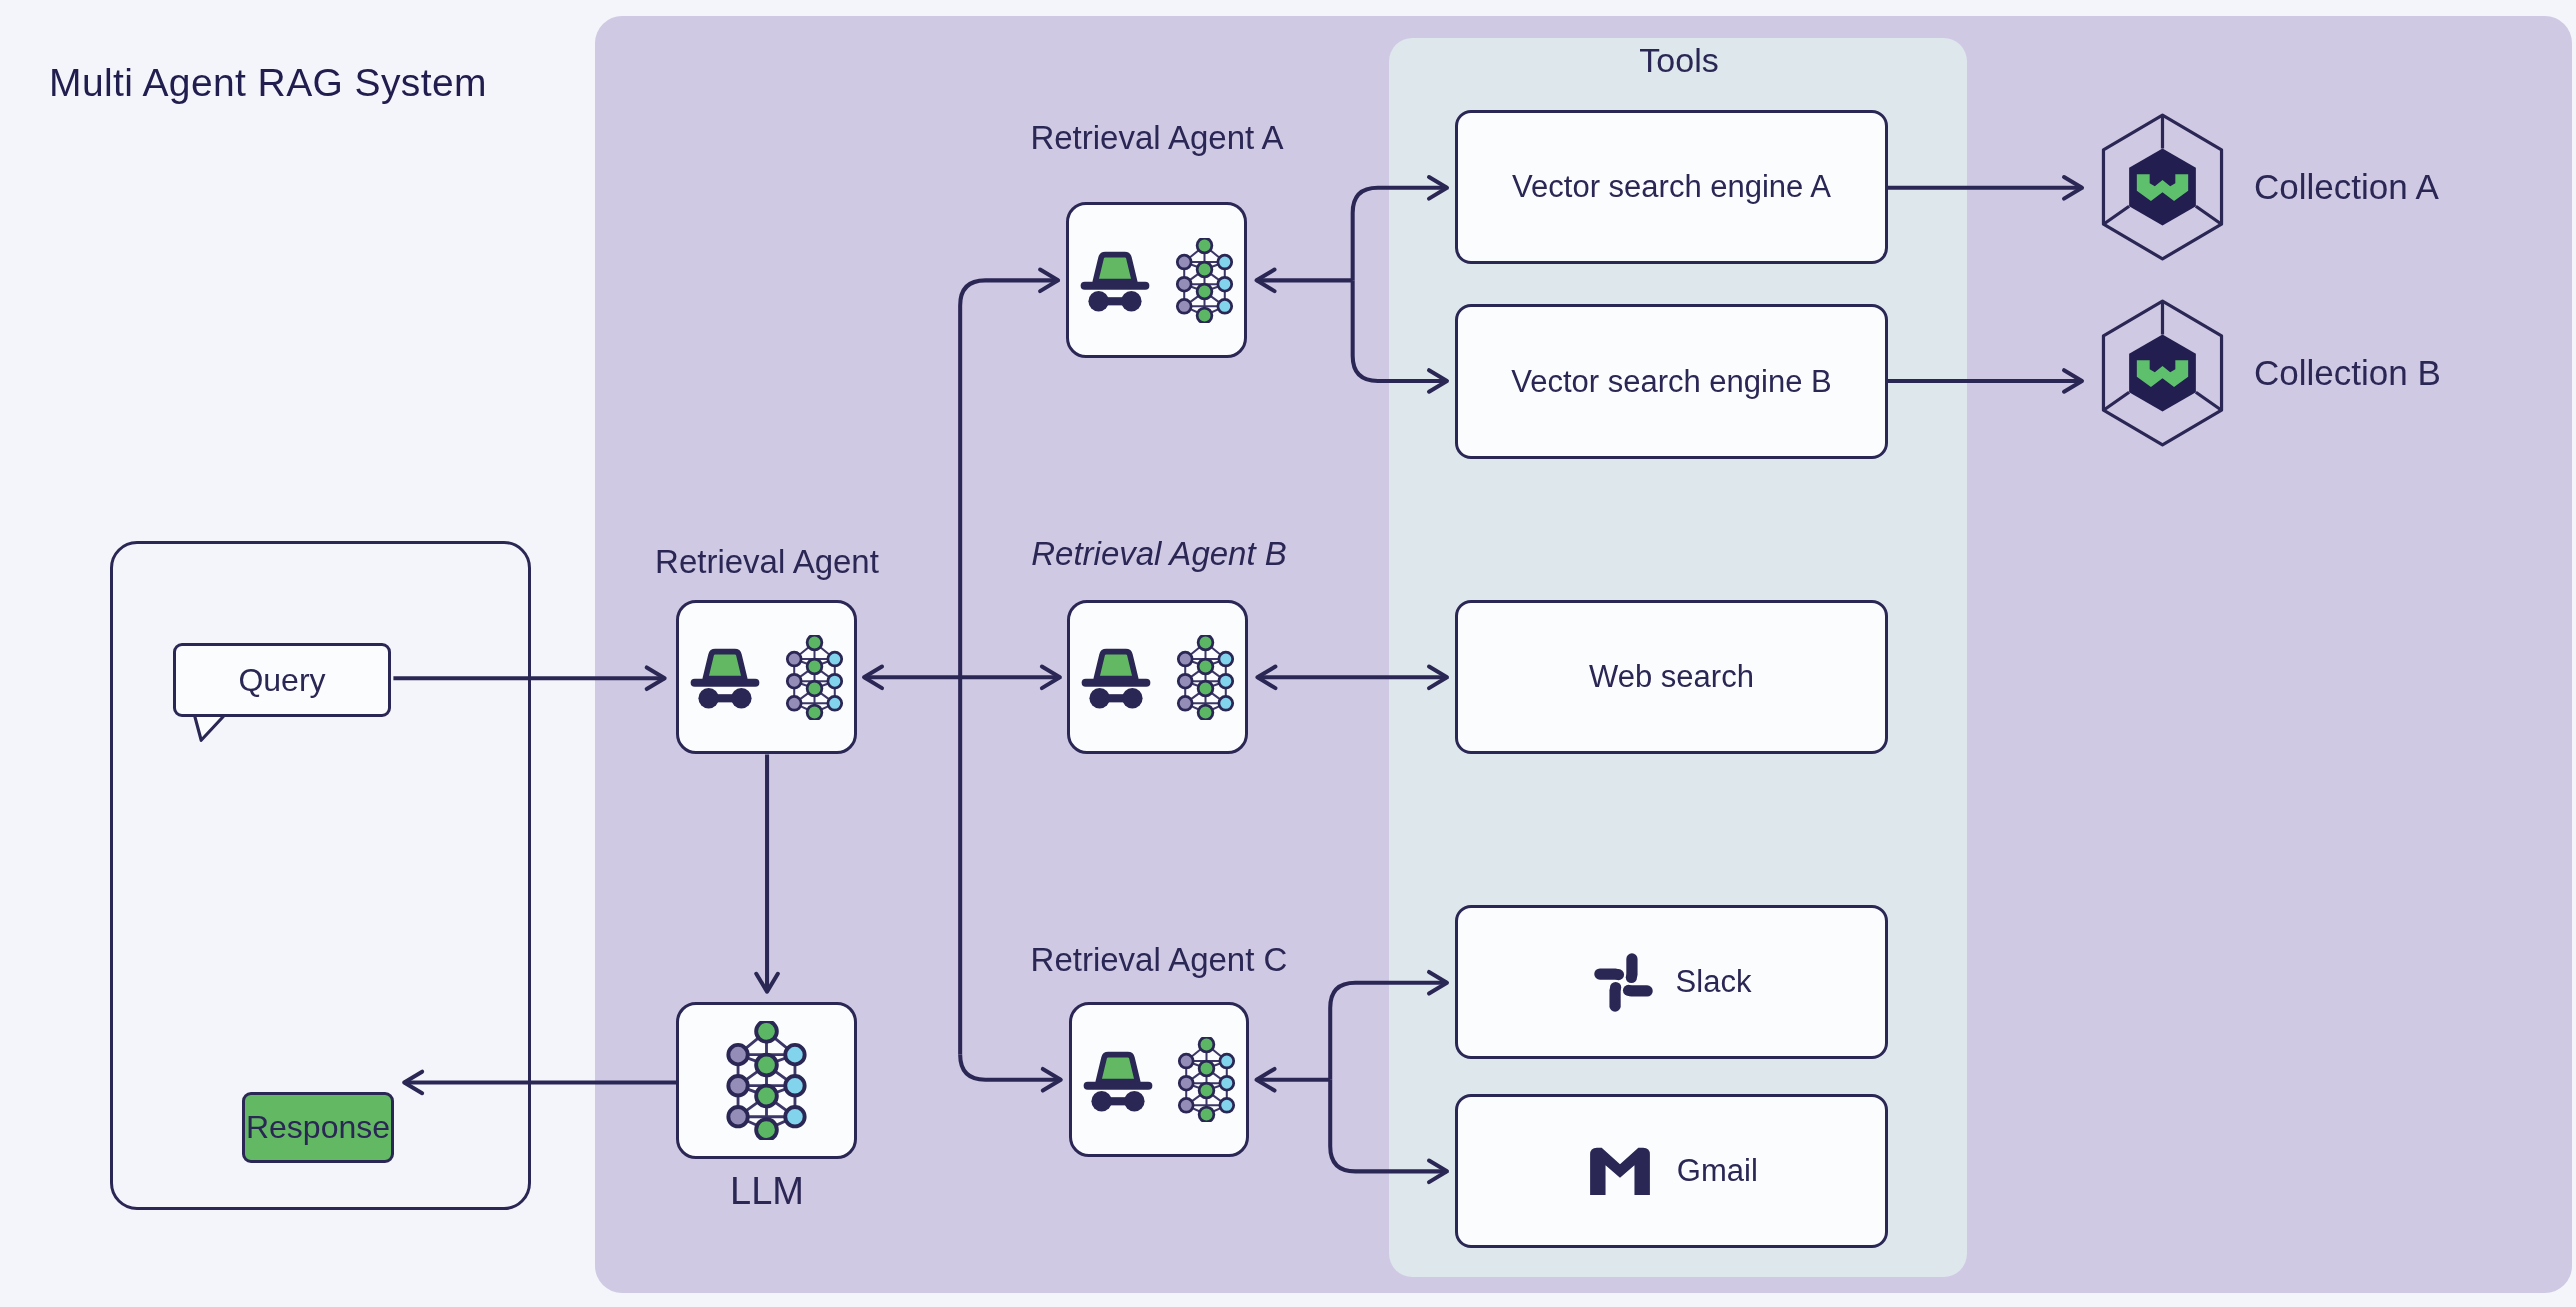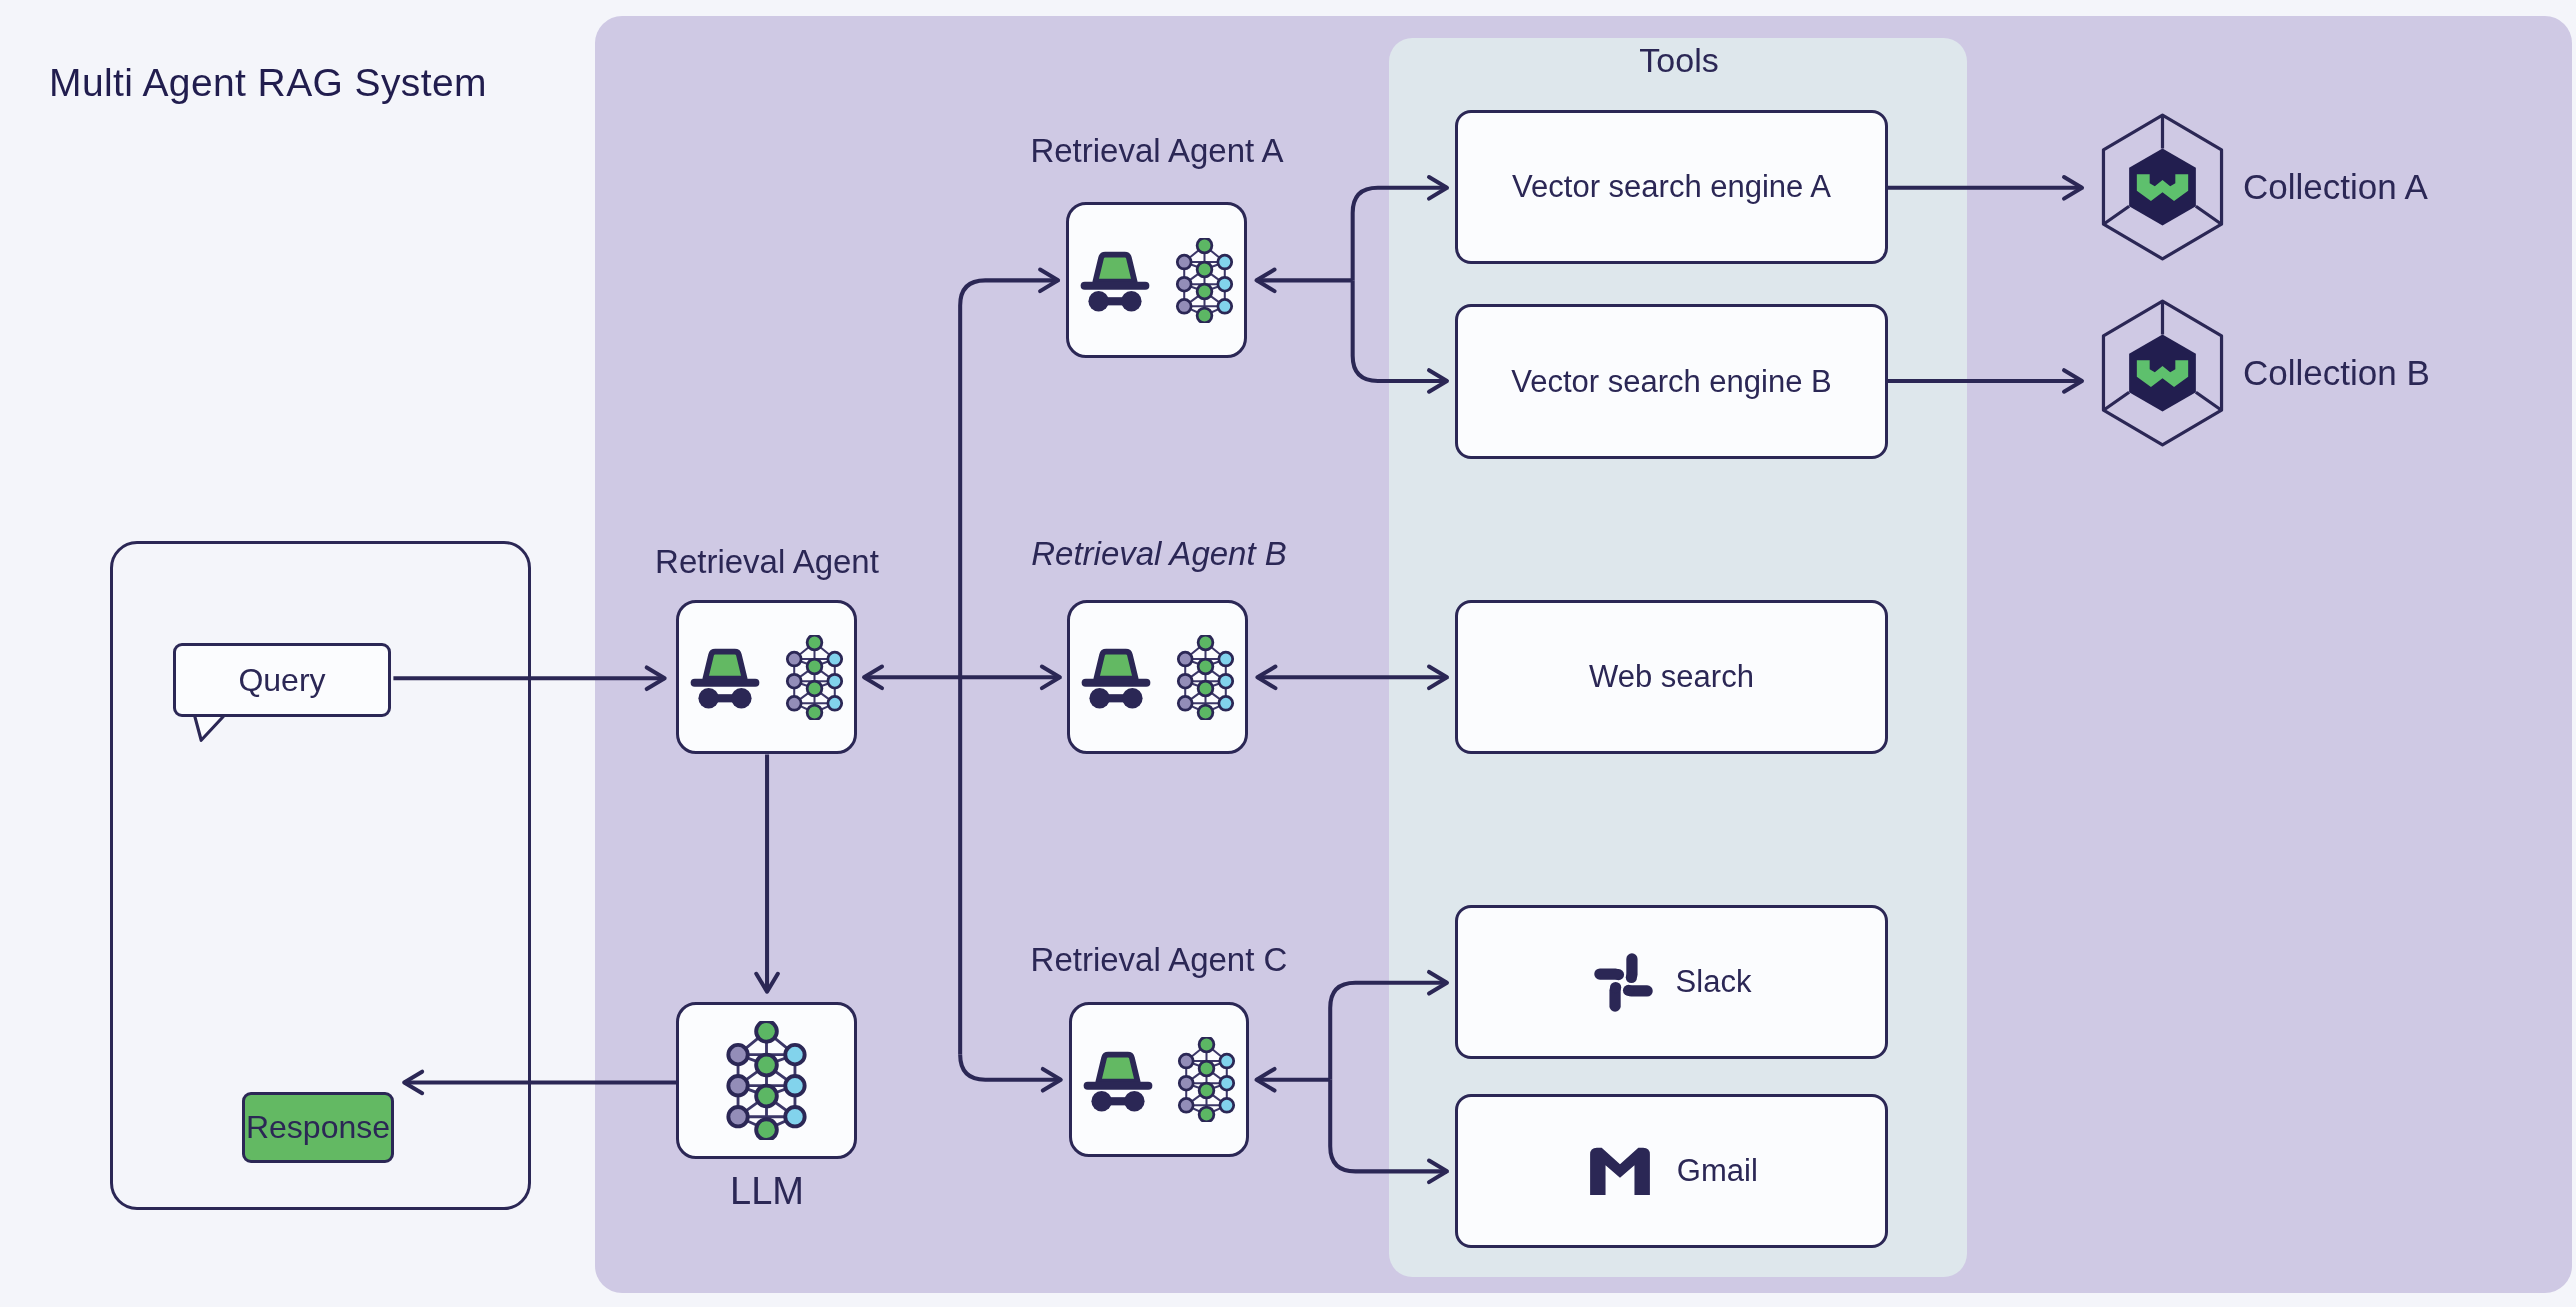--- a/index.html
+++ b/index.html
@@ -37,21 +37,21 @@
     display:flex;align-items:center;justify-content:center;gap:23.4px;
   }
   .tool-card{border-radius:16px;border-width:3.1px;font-size:31px;font-weight:500;}
   .agent-card{width:181px;}
   .bubble{
     position:absolute;border:3.1px solid var(--ink);border-radius:9px;background:var(--card);
     display:flex;align-items:center;justify-content:center;font-size:32px;font-weight:500;box-sizing:border-box;
   }
   #response-bubble{background:var(--green);}
   .collection{position:absolute;display:flex;align-items:center;}
-  .collection .lbl-inline{font-size:35px;font-weight:500;margin-left:13px;white-space:nowrap;}
+  .collection .lbl-inline{font-size:35px;font-weight:500;margin-left:24px;white-space:nowrap;}
   svg{display:block;}
 </style>
 </head>
 <body>
 
 <div id="stage">
 
   <div id="purple-panel" class="panel"></div>
   <div id="tools-panel" class="panel"></div>
 
@@ -90,21 +90,21 @@
 
   <div id="query-bubble" class="bubble" style="left:173px;top:643px;width:218px;height:74px;">
     <span>Query</span>
   </div>
 
   <div id="response-bubble" class="bubble" style="left:242px;top:1048px;width:152px;height:71px;margin-top:44px;">
     <span>Response</span>
   </div>
 
   <div class="lbl centered" style="left:767px;top:543px;">Retrieval Agent</div>
-  <div class="lbl centered" style="left:1157px;top:119px;margin-top:13px;">Retrieval Agent A</div>
+  <div class="lbl centered" style="left:1157px;top:119px;">Retrieval Agent A</div>
   <div class="lbl centered" style="left:1159px;top:535px;font-style:italic;">Retrieval Agent B</div>
   <div class="lbl centered" style="left:1159px;top:941px;">Retrieval Agent C</div>
   <div class="lbl centered" style="left:767px;top:1170px;font-size:38px;">LLM</div>
 
   <div class="card agent-card" style="left:676px;top:600px;height:154px;">
     <span>
       <svg width="72" height="66" viewBox="0 0 88 80">
         <path d="M20 42 L27 13 Q28 9 32 9 H56 Q60 9 61 13 L68 42 Z" fill="#63b963" stroke="#2b2755" stroke-width="7" stroke-linejoin="round"></path>
         <rect x="2" y="42" width="84" height="10" rx="5" fill="#2b2755"></rect>
         <rect x="22" y="61" width="44" height="10" fill="#2b2755"></rect>

